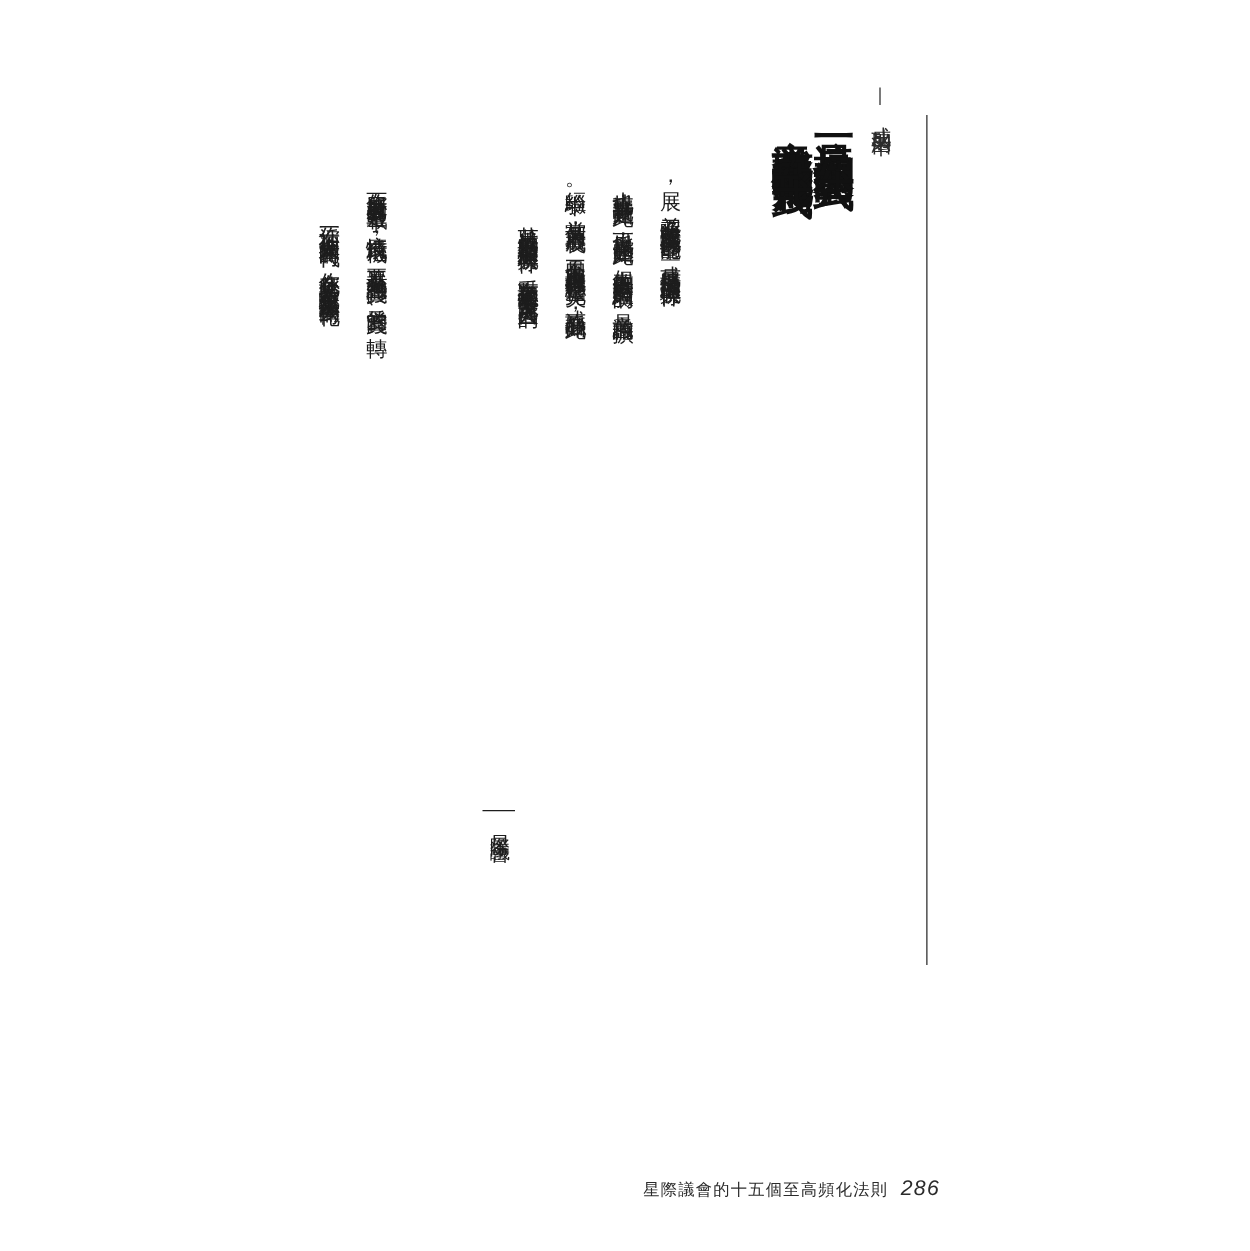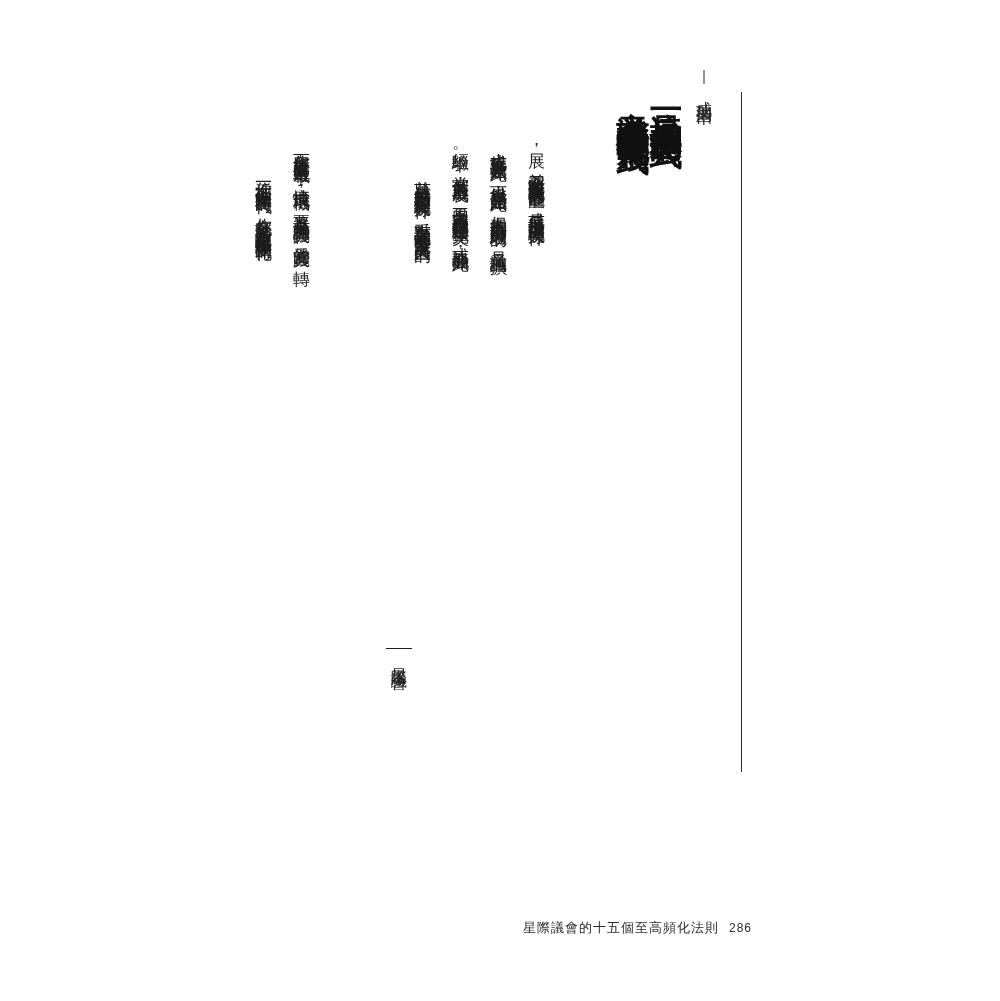--- a/index.html
+++ b/index.html
@@ -131,32 +131,33 @@
     top: 92px;
     right: 258px;
     width: 1px;
     height: 680px;
     background: #2b2b2b;
   }
 
   
   .footer {
     position: absolute;
-    bottom: 64px;
+    bottom: 40px;
     right: 248px;
     font-size: 13px;
     letter-spacing: 1px;
     color: #2b2b2b;
     display: flex;
-    align-items: center;
+    align-items: flex-end;
     gap: 10px;
   }
   .footer .pageno {
     font-family: "Liberation Sans", sans-serif;
-    font-size: 12px;
+    font-size: 17px;
+    font-style: italic;
   }
 </style>
 </head>
 <body>
 
 <div class="page">
 
   <div class="running-head vtext">
     <span class="rule"></span>
     <span>成功法則十四</span>

